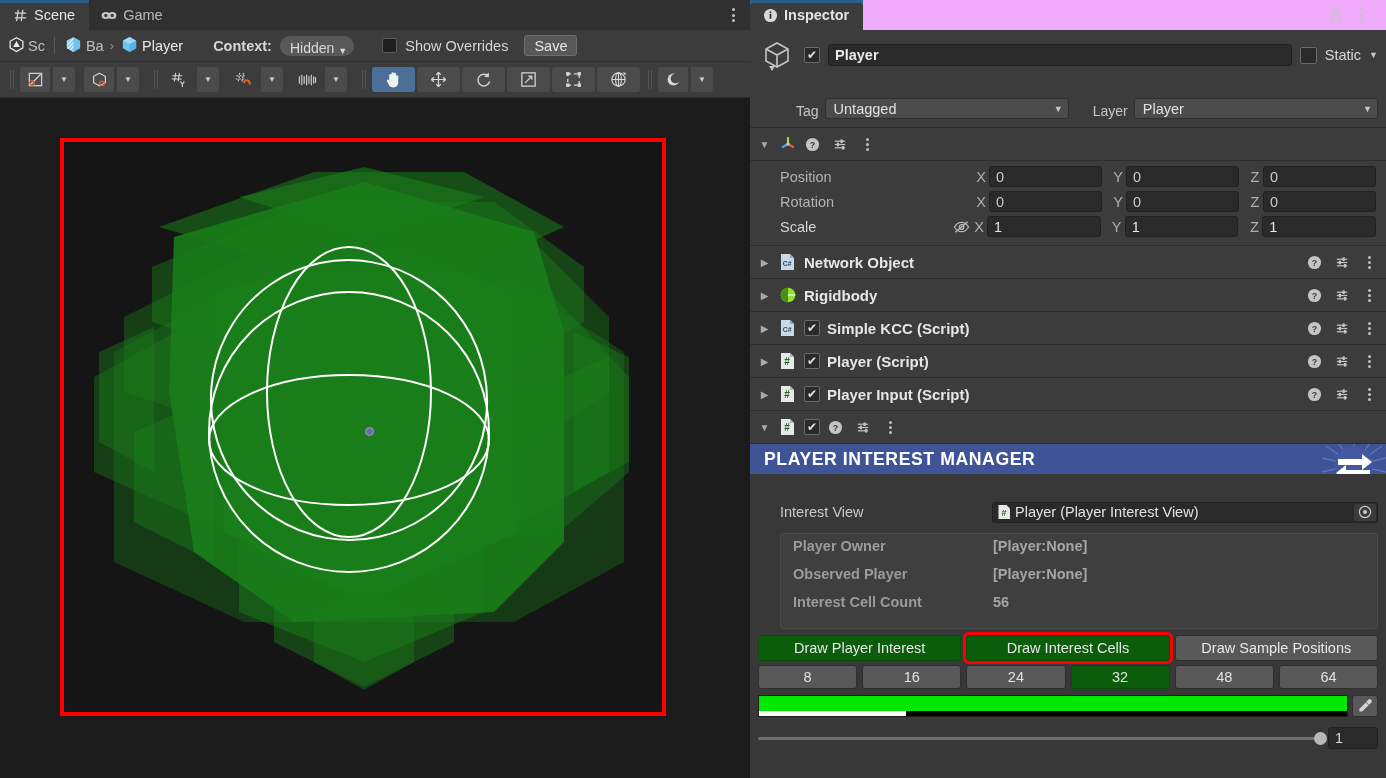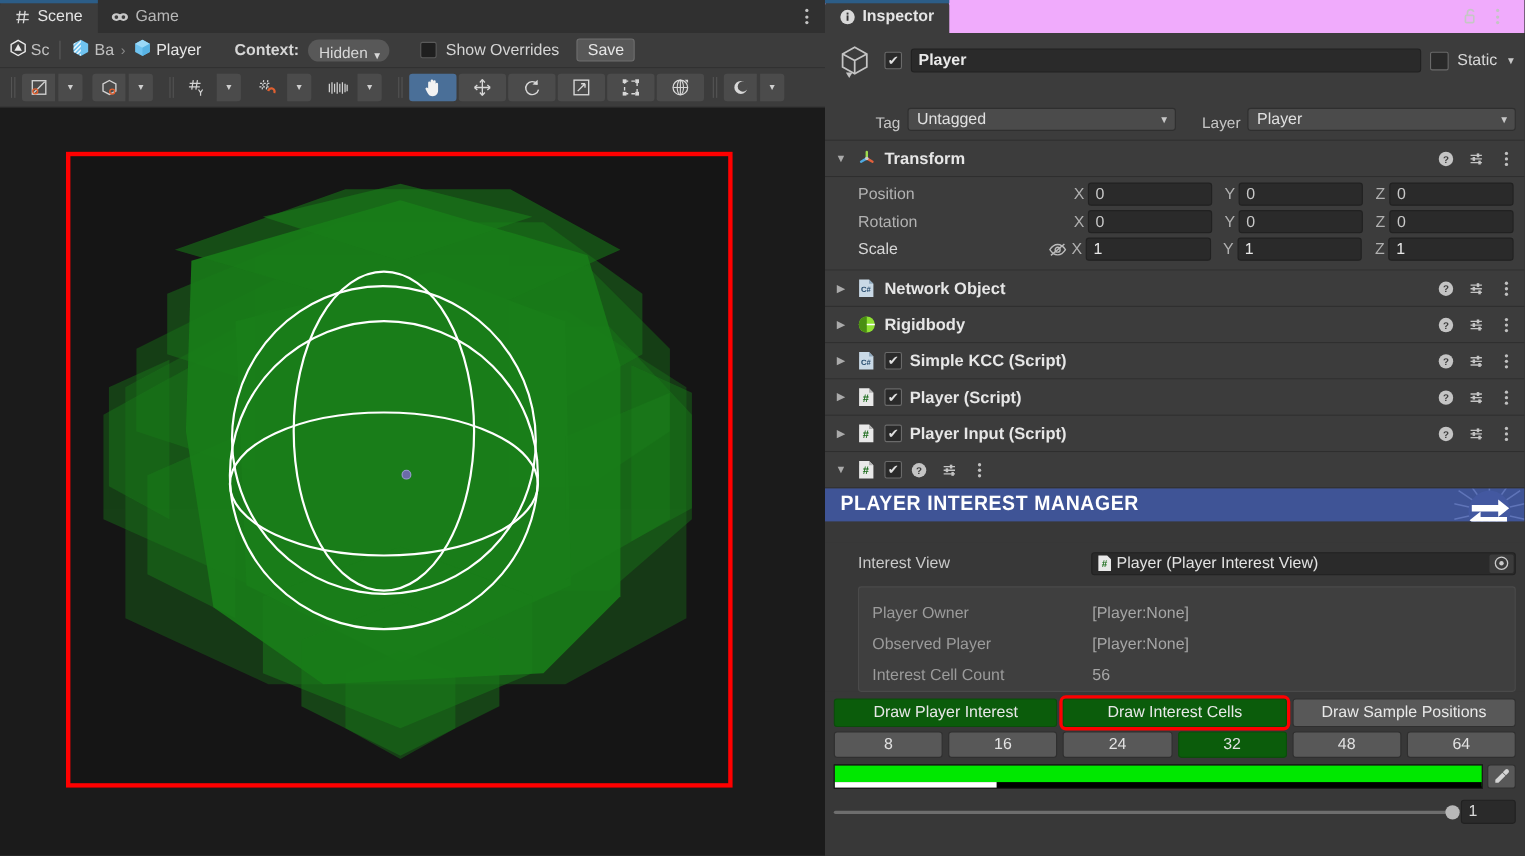--- a/index.html
+++ b/index.html
@@ -189,21 +189,21 @@
     color: #e2e2e2; font-size: 14.5px; position: relative;
   }
   .objfield .dot-btn {
     position: absolute; right: 1px; top: 1px; bottom: 1px; width: 22px;
     background: #3b3b3b; border-radius: 2px; display: flex; align-items: center; justify-content: center;
   }
   .readonly-box {
     margin: 8px 0 0 22px; background: #3f3f3f; border: 1px solid #4a4a4a;
     border-radius: 3px; padding: 4px 0 6px 0;
   }
-  .ro-row { display: flex; height: 28px; align-items: flex-end; }
+  .ro-row { display: flex; height: 28px; align-items: flex-start; font-weight: bold; }
   .ro-lbl { color: #9b9b9b; font-size: 14.5px; width: 212px; padding-left: 12px; }
   .ro-val { color: #a6a6a6; font-size: 14.5px; }
 
   .btn-row { display: flex; gap: 5px; padding: 6px 8px 0 8px; }
   .pbtn {
     flex: 1 1 0; height: 26px; border-radius: 3px; display: flex; align-items: center;
     justify-content: center; font-size: 14.5px; color: #e8e8e8;
     background: #585858; border: 1px solid #2f2f2f; white-space: nowrap;
   }
   .pbtn.on { background: #0b5c0b; border-color: #0a4d0a; }
@@ -569,21 +569,20 @@
       <span class="comp-ico">
         <svg width="18" height="18" viewBox="0 0 18 18">
             <g stroke-width="2.2" fill="none" stroke-linecap="round">
           <path d="M9 9 V3.2" stroke="#9fdc4c"></path>
               <path d="M9 9 L14.2 12" stroke="#e0603c"></path>
               <path d="M9 9 L3.8 12" stroke="#4ea8e0"></path>
             </g>
           <circle cx="9" cy="9" r="1.6" fill="#cccccc"></circle>
           </svg>
       </span>
-      <span class="comp-title">Transform</span>
       <span class="hdr-tools">
         <span class="help-ico">
           <svg width="15" height="15" viewBox="0 0 16 16">
               <circle cx="8" cy="8" r="7" fill="#c4c4c4"></circle>
               <text x="8" y="11.6" font-size="9.5" font-weight="bold" text-anchor="middle" fill="#3c3c3c" font-family="Liberation Sans, sans-serif">?</text>
             </svg>
         </span>
         <span class="preset-ico">
           <svg width="15" height="15" viewBox="0 0 16 16">
               <g stroke="#c4c4c4" stroke-width="1.3">

